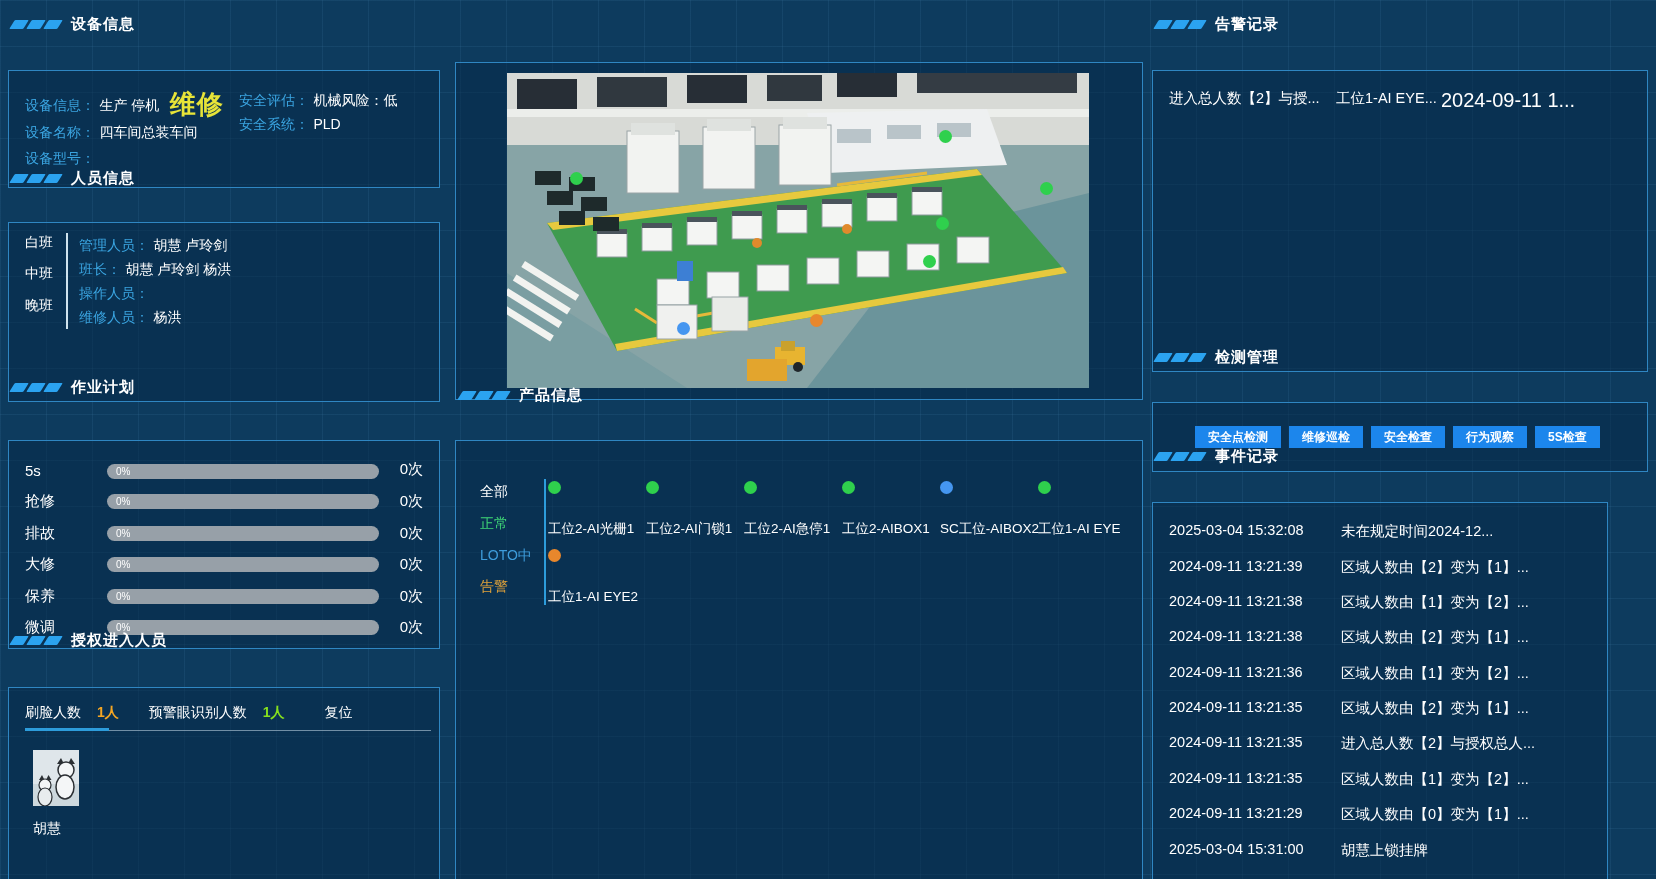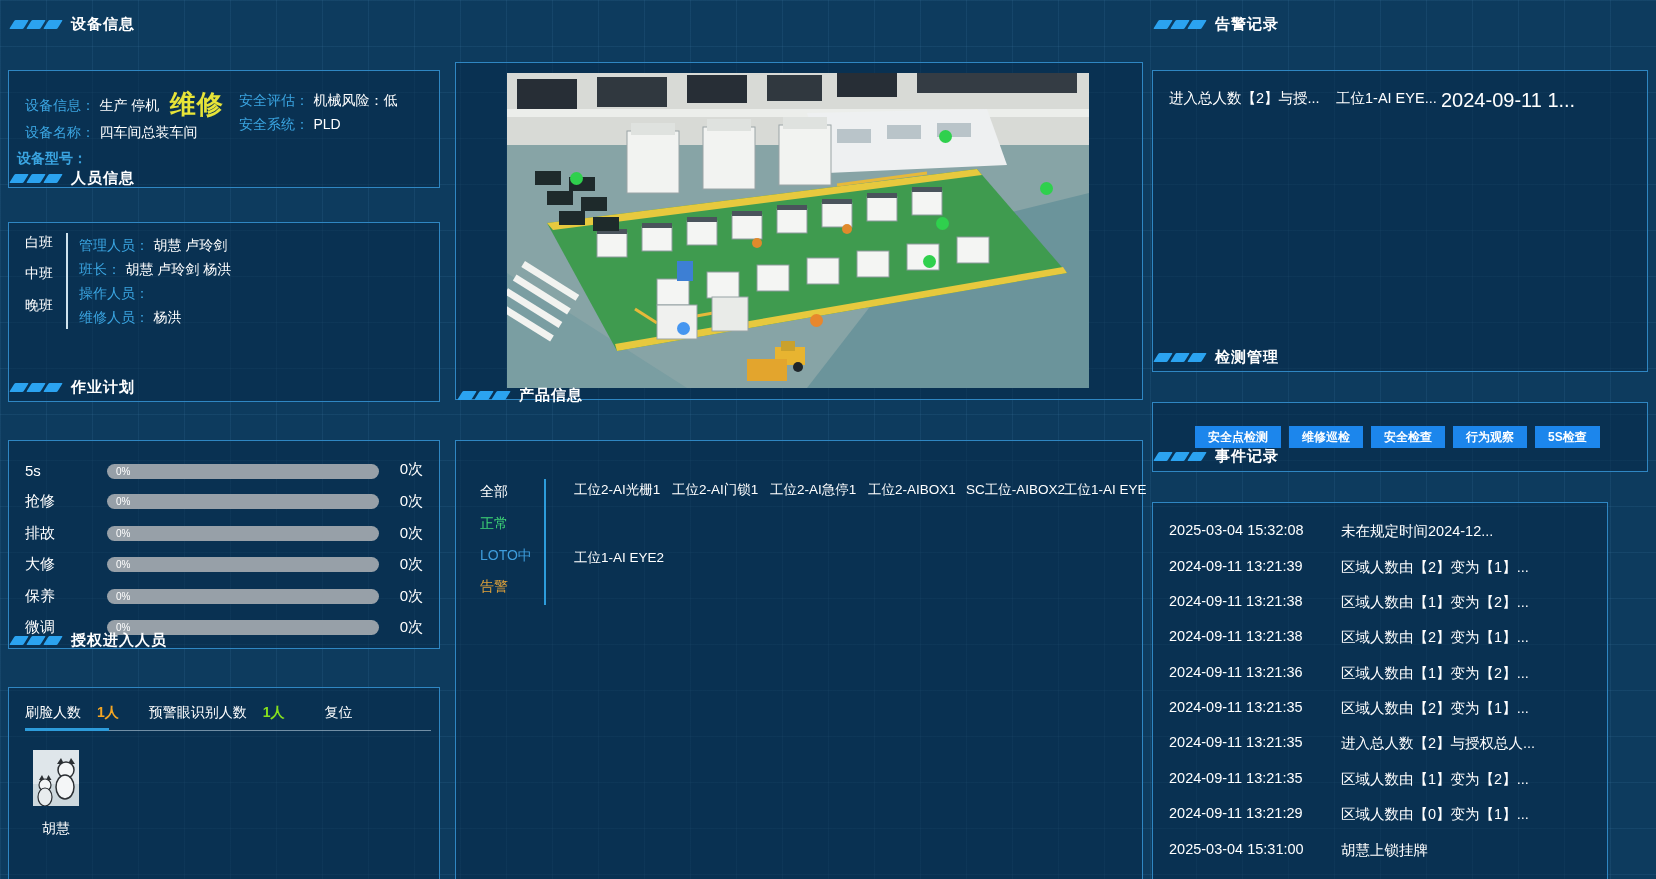--- a/index.html
+++ b/index.html
@@ -30,21 +30,21 @@
   .wp-pct { font-size:10px; color:#ffffff; }
   .wp-count { width:44px; text-align:right; font-size:15px; color:#fff; }
   
   .blue-btn { background:#1c86ec; color:#fff; font-size:12px; font-weight:bold; border:none;
       height:24px; padding:0 13px; display:flex; align-items:center; justify-content:center; cursor:pointer; }
   
   .dot { width:13px; height:13px; border-radius:50%; display:inline-block; }
   .dot-green { background:#2fd04d; }
   .dot-blue  { background:#4596f0; }
   .dot-orange{ background:#e8872c; }
-  .dev-item { width:98px; display:flex; flex-direction:row; align-items:flex-start; gap:26px; }
+  .dev-item { width:98px; display:flex; flex-direction:column; align-items:flex-start; gap:26px; }
   .dev-name { font-size:13.5px; color:#fff; white-space:nowrap; }
   .flt { position:absolute; left:24px; font-size:14px; }
   .evt-time { position:absolute; left:16px; font-size:14.5px; color:#fff; white-space:nowrap; }
   .evt-msg  { position:absolute; left:188px; font-size:14.5px; color:#fff; white-space:nowrap; }
 </style>
 </head>
 <body>
 
 <div class="sec-header" style="left:12px; top:13px;">
   <span class="hdr-icon">
@@ -57,21 +57,21 @@
 <div class="panel" style="left:8px; top:38px; width:432px; height:118px;">
   <div class="row-line" style="left:16px; top:16px;">
     <span class="lbl">设备信息：</span>
     <span class="val">生产 停机</span>
     <span class="big-yellow">维修</span>
   </div>
   <div class="row-line" style="left:16px; top:52px;">
     <span class="lbl">设备名称：</span>
     <span class="val">四车间总装车间</span>
   </div>
-  <div class="row-line" style="left:8px; top:78px;font-weight:bold;">
+  <div class="row-line" style="left:16px; top:78px;">
     <span class="lbl">设备型号：</span>
     <span class="val"></span>
   </div>
   <div class="row-line" style="left:230px; top:20px;">
     <span class="lbl">安全评估：</span>
     <span class="val">机械风险：低</span>
   </div>
   <div class="row-line" style="left:230px; top:44px;">
     <span class="lbl">安全系统：</span>
     <span class="val">PLD</span>
@@ -187,21 +187,21 @@
       <path d="M24 14 l4 -6 3 6 z" fill="#2b2f33"></path>
       <path d="M35 14 l3 -6 4 6 z" fill="#2b2f33"></path>
       <circle cx="33" cy="20" r="8" fill="#f4f6f7" stroke="#2b2f33" stroke-width="1.5"></circle>
       <ellipse cx="32" cy="37" rx="9" ry="12" fill="#f4f6f7" stroke="#2b2f33" stroke-width="1.5"></ellipse>
       <path d="M6 30 l3 -5 2.5 5 z" fill="#2b2f33"></path>
       <path d="M13 30 l2.5 -5 3 5 z" fill="#2b2f33"></path>
       <circle cx="12" cy="35" r="6" fill="#f4f6f7" stroke="#2b2f33" stroke-width="1.2"></circle>
       <ellipse cx="12" cy="47" rx="7" ry="9" fill="#e8ecee" stroke="#2b2f33" stroke-width="1.2"></ellipse>
     </svg>
   </div>
-  <div style="position:absolute; left:24px; top:132px; width:46px; text-align:center; font-size:14px; color:#fff;">胡慧</div>
+  <div style="position:absolute; left:24px; top:132px; width:46px; font-size:14px; color:#fff;">胡慧</div>
 </div>
 
 <div class="panel" style="left:455px; top:30px; width:688px; height:338px;">
   <div style="position:absolute; left:51px; top:10px; width:582px; height:315px;">
     <svg width="582" height="315" viewBox="0 0 582 315">
       <rect x="0" y="0" width="582" height="315" fill="#87a4a6"></rect>
       <polygon points="582,120 582,315 300,315 420,160" fill="#6b949b"></polygon>
       <polygon points="0,200 180,315 0,315" fill="#7a9ea2"></polygon>
 
       <rect x="0" y="0" width="582" height="72" fill="#d8dad6"></rect>

